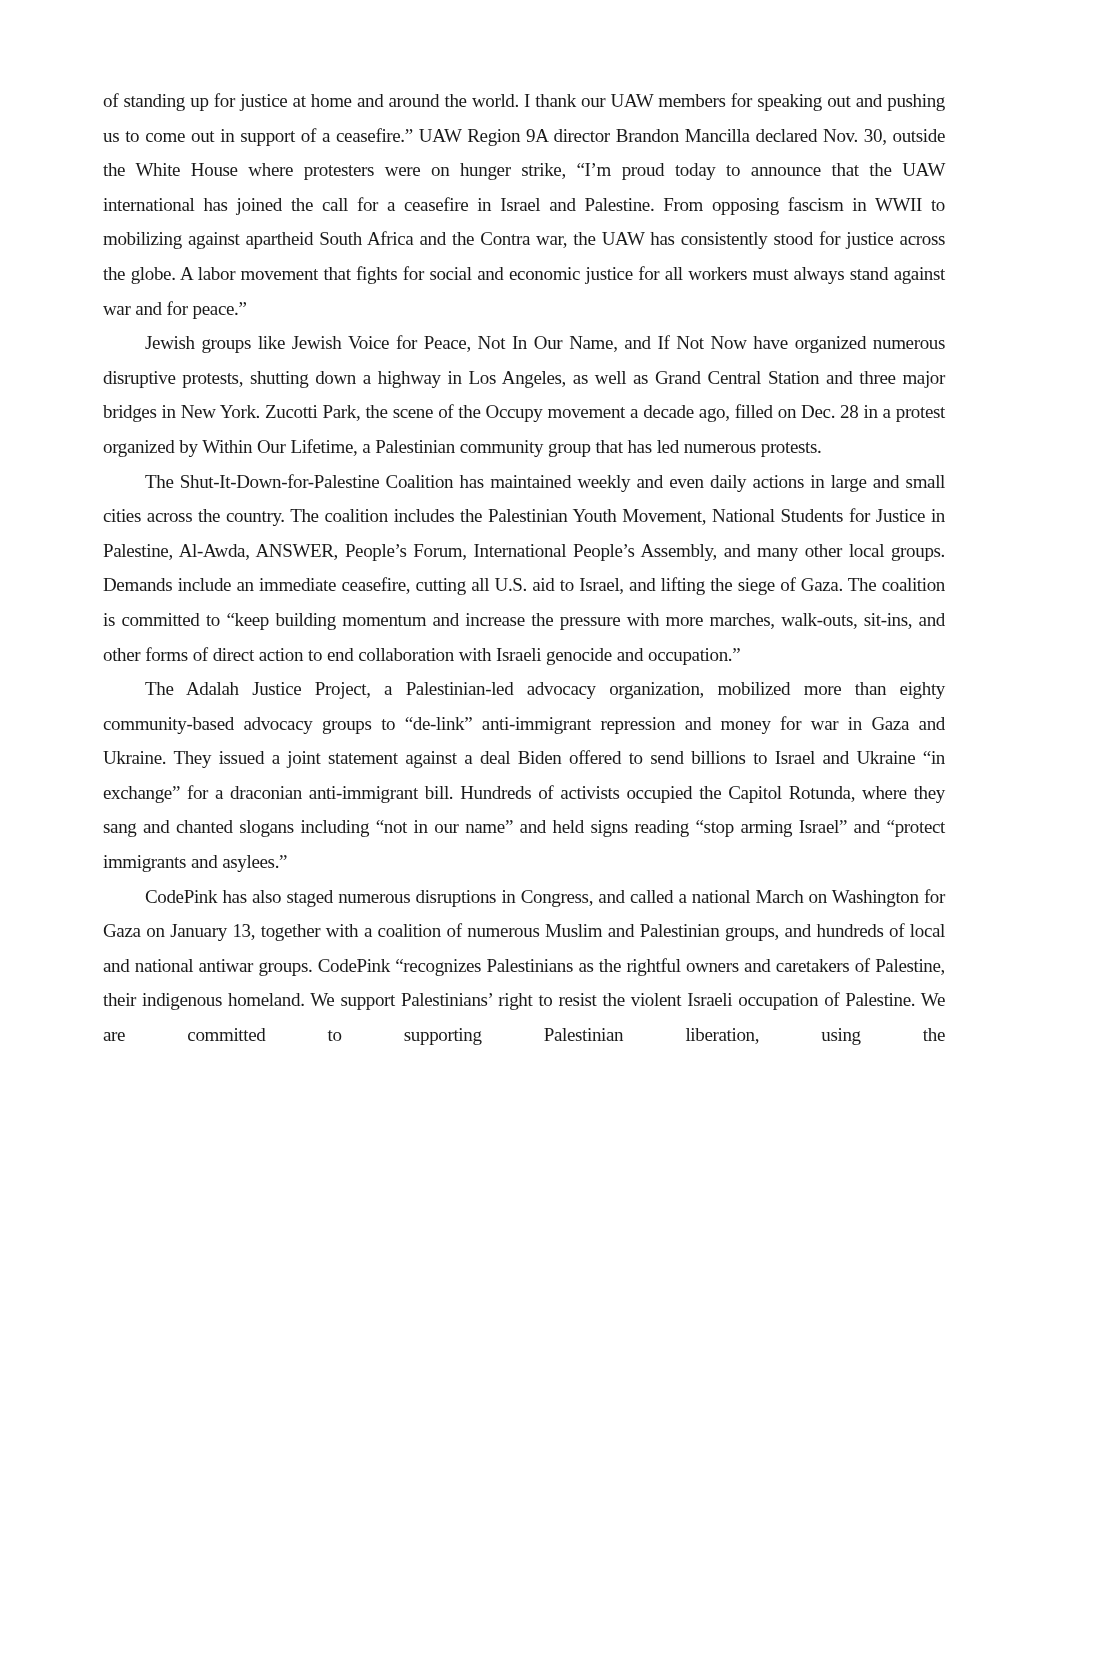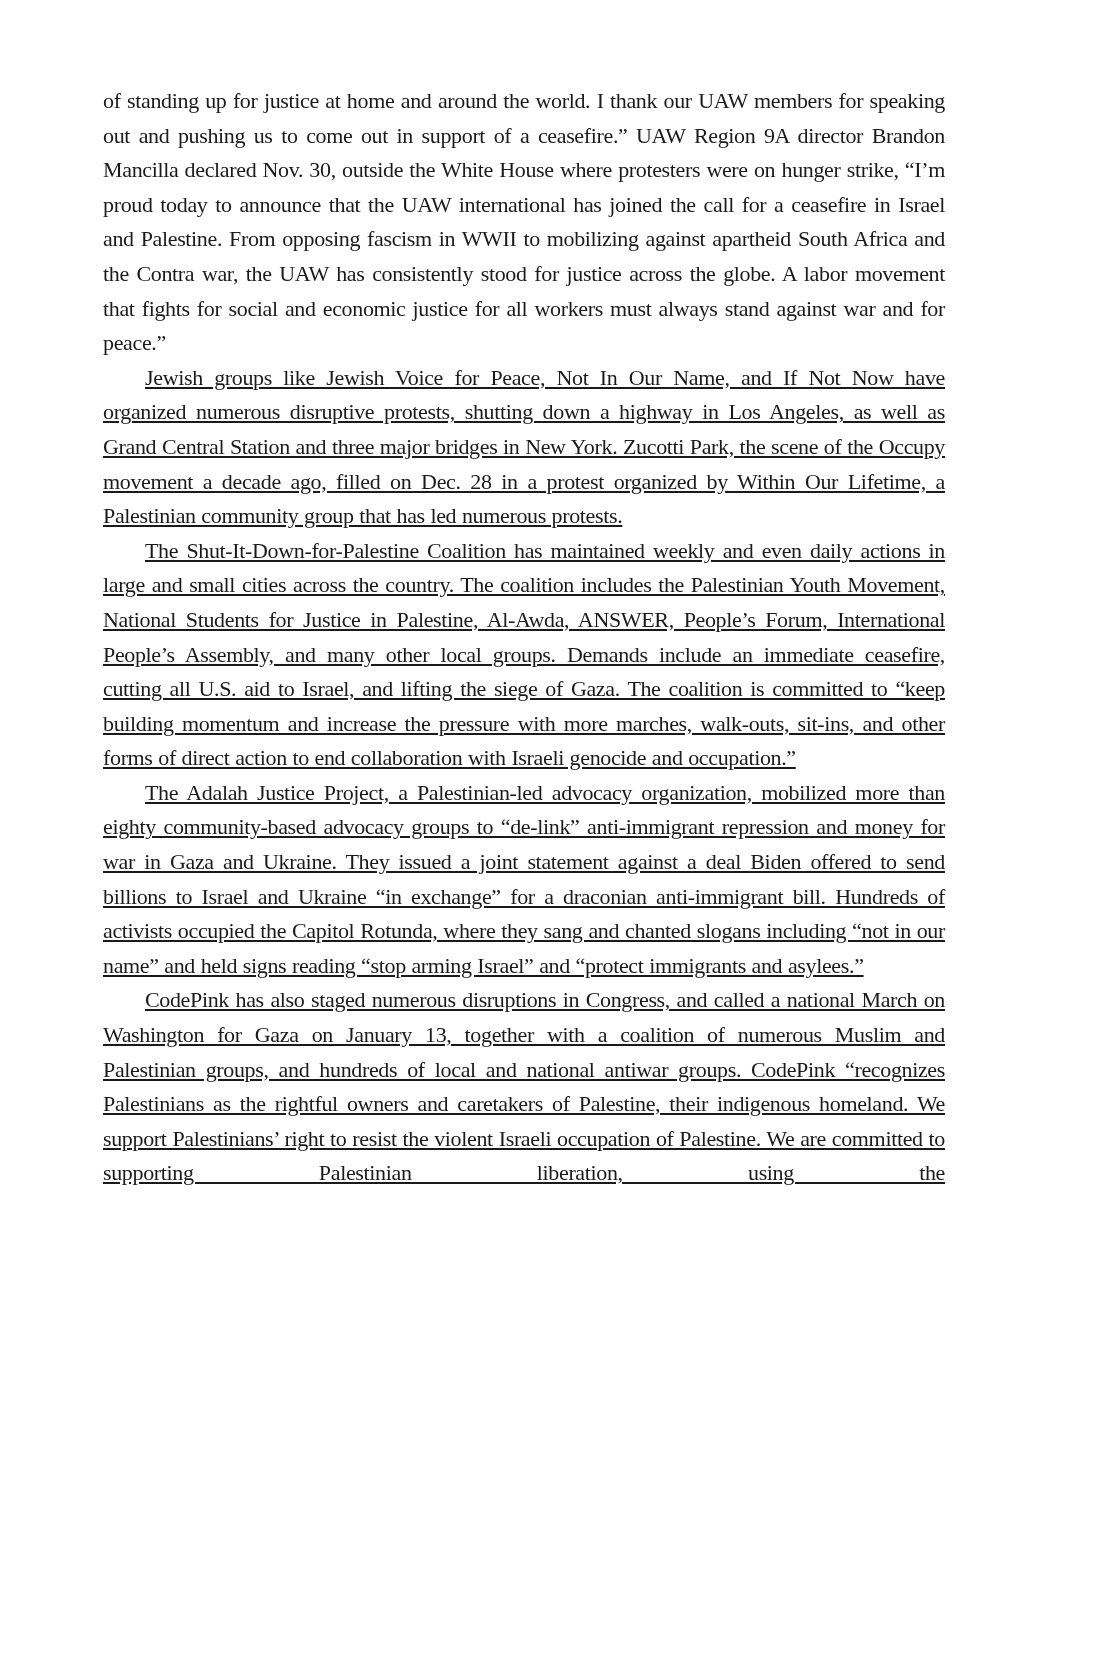--- a/index.html
+++ b/index.html
@@ -12,35 +12,34 @@
       height: 1667px;
       position: relative;
       overflow: hidden;
     }
     .page {
       position: absolute;
       left: 103px;
       top: 84px;
       width: 842px;
       font-family: "Liberation Serif", "DejaVu Serif", serif;
-      font-size: 22px;
+      font-size: 19px;
       line-height: 34.6px;
       color: #1a1a1a;
       text-align: justify;
       hyphens: none;
       letter-spacing: -0.35px;
       word-spacing: 0.5px;
     }
     .para {
       margin: 0;
       text-indent: 0;
     }
     .para.indent {
       text-indent: 42px;
-      text-decoration: underline;
     }
   </style>
 </head>
 <body>
 
 <div class="page">
   <p class="para">of standing up for justice at home and around the world. I thank our UAW members for speaking out and pushing us to come out in support of a ceasefire.” UAW Region 9A director Brandon Mancilla declared Nov. 30, outside the White House where protesters were on hunger strike, “I’m proud today to announce that the UAW international has joined the call for a ceasefire in Israel and Palestine. From opposing fascism in WWII to mobilizing against apartheid South Africa and the Contra war, the UAW has consistently stood for justice across the globe. A labor movement that fights for social and economic justice for all workers must always stand against war and for peace.”</p>
   <p class="para indent">Jewish groups like Jewish Voice for Peace, Not In Our Name, and If Not Now have organized numerous disruptive protests, shutting down a highway in Los Angeles, as well as Grand Central Station and three major bridges in New York. Zucotti Park, the scene of the Occupy movement a decade ago, filled on Dec. 28 in a protest organized by Within Our Lifetime, a Palestinian community group that has led numerous protests.</p>
   <p class="para indent">The Shut-It-Down-for-Palestine Coalition has maintained weekly and even daily actions in large and small cities across the country. The coalition includes the Palestinian Youth Movement, National Students for Justice in Palestine, Al-Awda, ANSWER, People’s Forum, International People’s Assembly, and many other local groups. Demands include an immediate ceasefire, cutting all U.S. aid to Israel, and lifting the siege of Gaza. The coalition is committed to “keep building momentum and increase the pressure with more marches, walk-outs, sit-ins, and other forms of direct action to end collaboration with Israeli genocide and occupation.”</p>
   <p class="para indent">The Adalah Justice Project, a Palestinian-led advocacy organization, mobilized more than eighty community-based advocacy groups to “de-link” anti-immigrant repression and money for war in Gaza and Ukraine. They issued a joint statement against a deal Biden offered to send billions to Israel and Ukraine “in exchange” for a draconian anti-immigrant bill. Hundreds of activists occupied the Capitol Rotunda, where they sang and chanted slogans including “not in our name” and held signs reading “stop arming Israel” and “protect immigrants and asylees.”</p>

